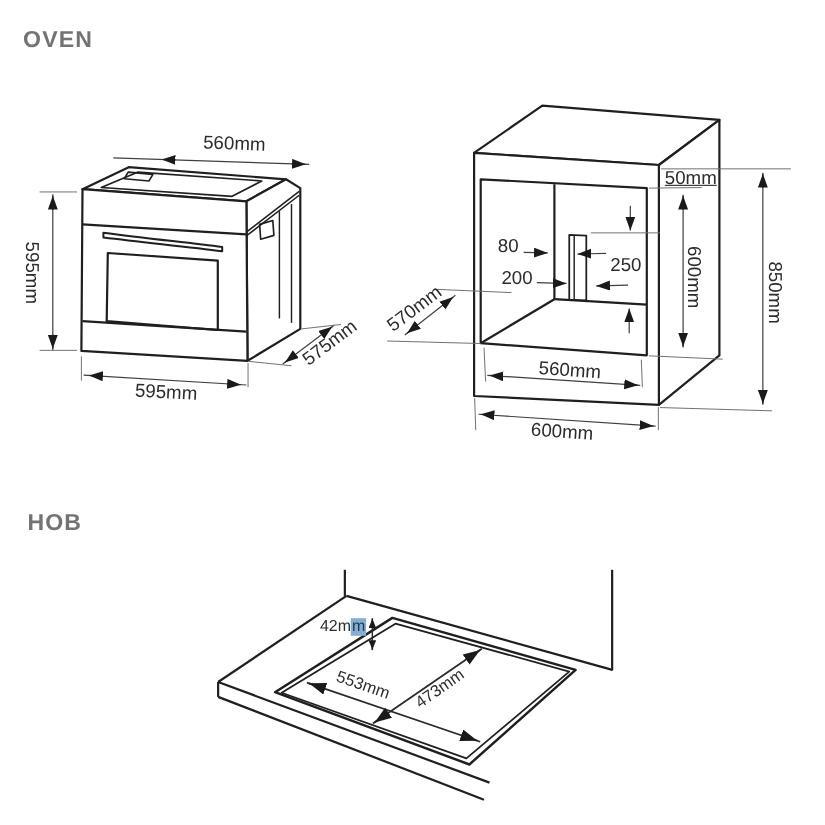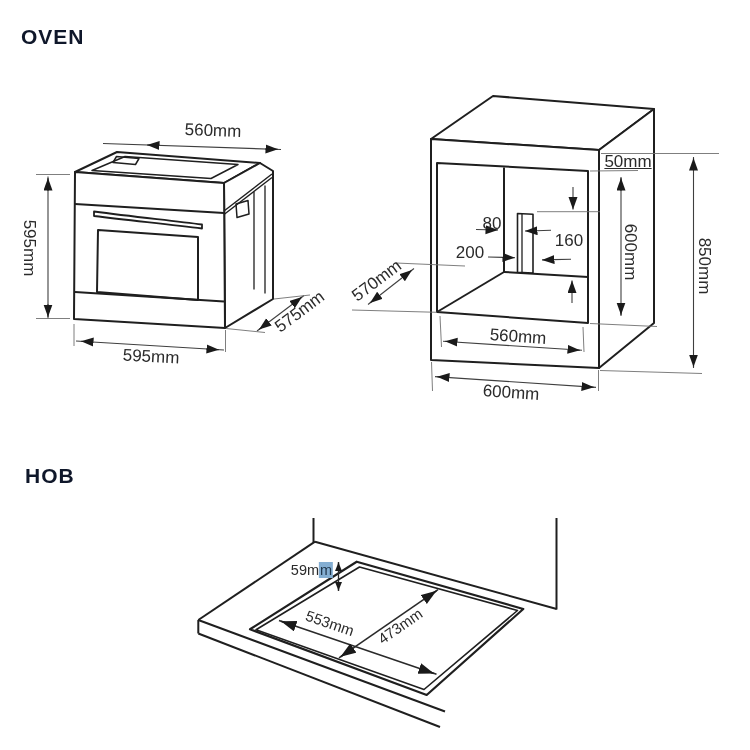--- a/index.html
+++ b/index.html
@@ -1,19 +1,19 @@
 <!DOCTYPE html>
 <html><head>
 <meta charset="utf-8">
 <style>
   html,body{margin:0;padding:0;}
   body{font-family:"Liberation Sans", sans-serif; background:#ffffff;}
   #stage{position:relative;width:750px;height:750px;background:#ffffff;overflow:hidden;}
   #art{position:absolute;left:0;top:0;}
-  .title{position:absolute;font-size:21px;font-weight:600;letter-spacing:1px;color:#0f172a;white-space:nowrap;}
+  .title{position:absolute;font-size:21px;font-weight:600;letter-spacing:1px;color:#737373;white-space:nowrap;}
   .dim{position:absolute;font-size:17px;color:#2b2b2b;white-space:nowrap;transform-origin:center center;}
   .dim.c{transform:translate(-50%,-50%);}
   .dim.r90{transform:translate(-50%,-50%) rotate(90deg);}
   .dim.small{font-size:14.5px;}
   .dim.iso{font-size:15px;}
   .hl{background:#84aed2;color:#20374d;padding:0 1px;}
 </style>
 </head>
 <body>
 
@@ -190,21 +190,21 @@
   <div class="dim r90" style="left:29px; top:248px;">595mm</div>
   <div class="dim c" style="left:151px; top:357px; transform:translate(-50%,-50%) rotate(3deg);">595mm</div>
   <div class="dim c" style="left:300px; top:312px; transform:translate(-50%,-50%) rotate(-37deg);">575mm</div>
 
   <div class="dim c" style="left:628px; top:162px;text-decoration:underline;">50mm</div>
   <div class="dim r90" style="left:630px; top:252px;">600mm</div>
   <div class="dim r90" style="left:704px; top:266px;">850mm</div>
   <div class="dim c" style="left:518px; top:337px; transform:translate(-50%,-50%) rotate(4deg);">560mm</div>
   <div class="dim c" style="left:511px; top:393px; transform:translate(-50%,-50%) rotate(4deg);">600mm</div>
   <div class="dim c" style="left:377px; top:281px; transform:translate(-50%,-50%) rotate(-37deg);">570mm</div>
-  <div class="dim c" style="left:462px; top:224px;margin-left:30px;">80</div>
+  <div class="dim c" style="left:462px; top:224px;">80</div>
   <div class="dim c" style="left:470px; top:253px;">200</div>
-  <div class="dim c" style="left:569px; top:241px;">160</div>
-
-  <div class="dim c small" style="left:312px; top:570px;"><span>59m</span><span class="hl">m</span></div>
+  <div class="dim c" style="left:569px; top:241px;">250</div>
+
+  <div class="dim c small" style="left:312px; top:570px;"><span>42m</span><span class="hl">m</span></div>
   <div class="dim c iso" style="left:330px; top:623px; transform:translate(-50%,-50%) rotate(19deg);">553mm</div>
   <div class="dim c iso" style="left:400px; top:626px; transform:translate(-50%,-50%) rotate(-35deg);">473mm</div>
 
 </div>
 
 </body></html>

